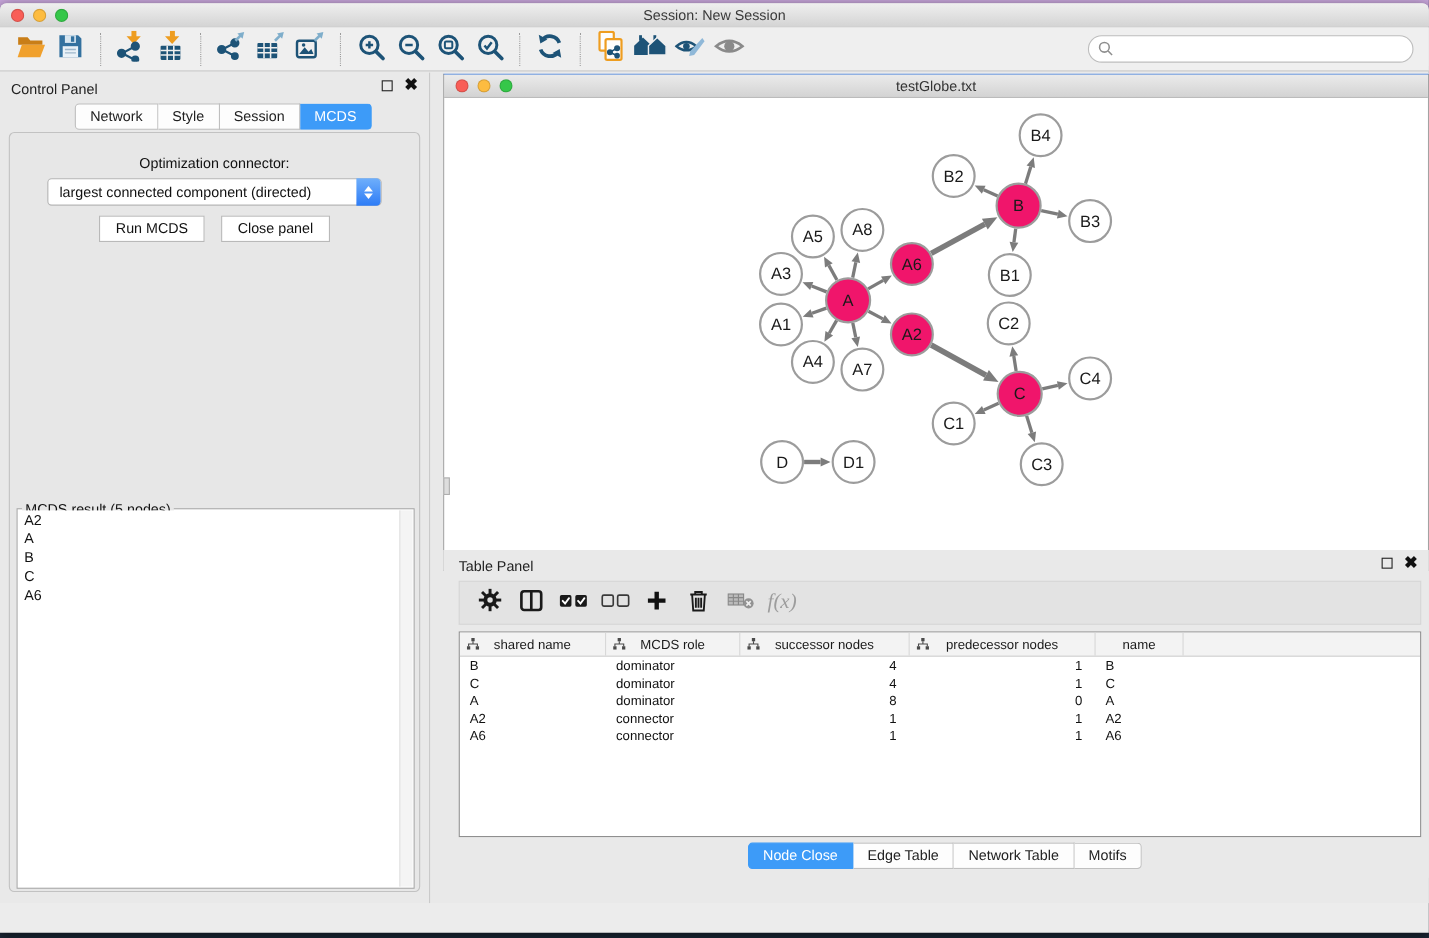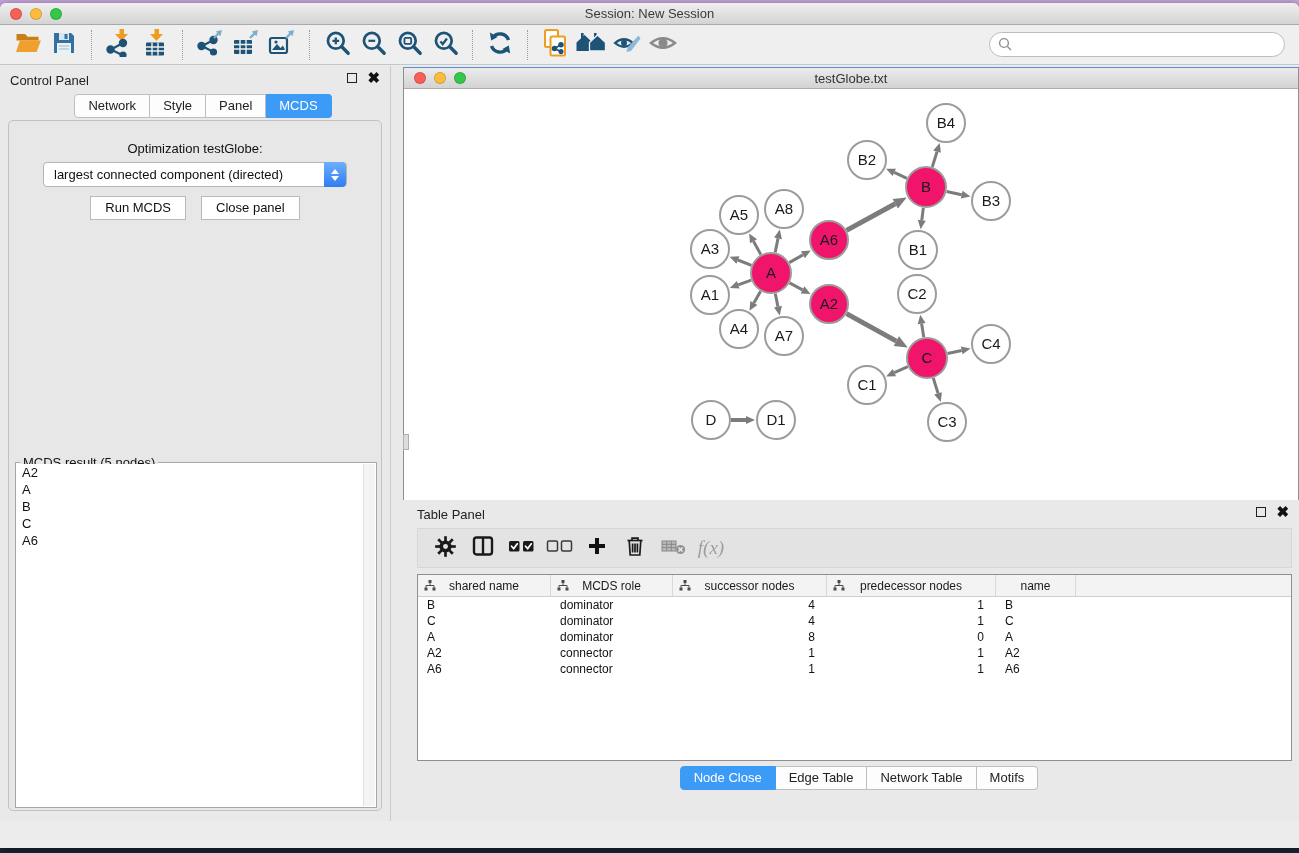--- a/index.html
+++ b/index.html
@@ -292,26 +292,26 @@
       <div class="panel-head">
         <span class="panel-title">Control Panel</span>
         <span class="panel-icons">
           <span class="icon-float"></span>
           <span class="icon-close">✖</span>
         </span>
       </div>
       <div class="seg-tabs" id="control-tabs">
           <span class="seg-tab">Network</span>
           <span class="seg-tab">Style</span>
-          <span class="seg-tab">Panel</span>
+          <span class="seg-tab">Session</span>
           <span class="seg-tab active">MCDS</span>
         </div>
 
       <div id="cp-card">
-        <div id="opt-label">Optimization testGlobe:</div>
+        <div id="opt-label">Optimization connector:</div>
         <div id="opt-dropdown">
           <span>largest connected component (directed)</span>
           <span class="dd-stepper">
             <span class="dd-up"></span>
               <span class="dd-down"></span>
           </span>
         </div>
         <div class="cp-buttons">
           <button class="btn">Run MCDS</button>
           <button class="btn">Close panel</button>

